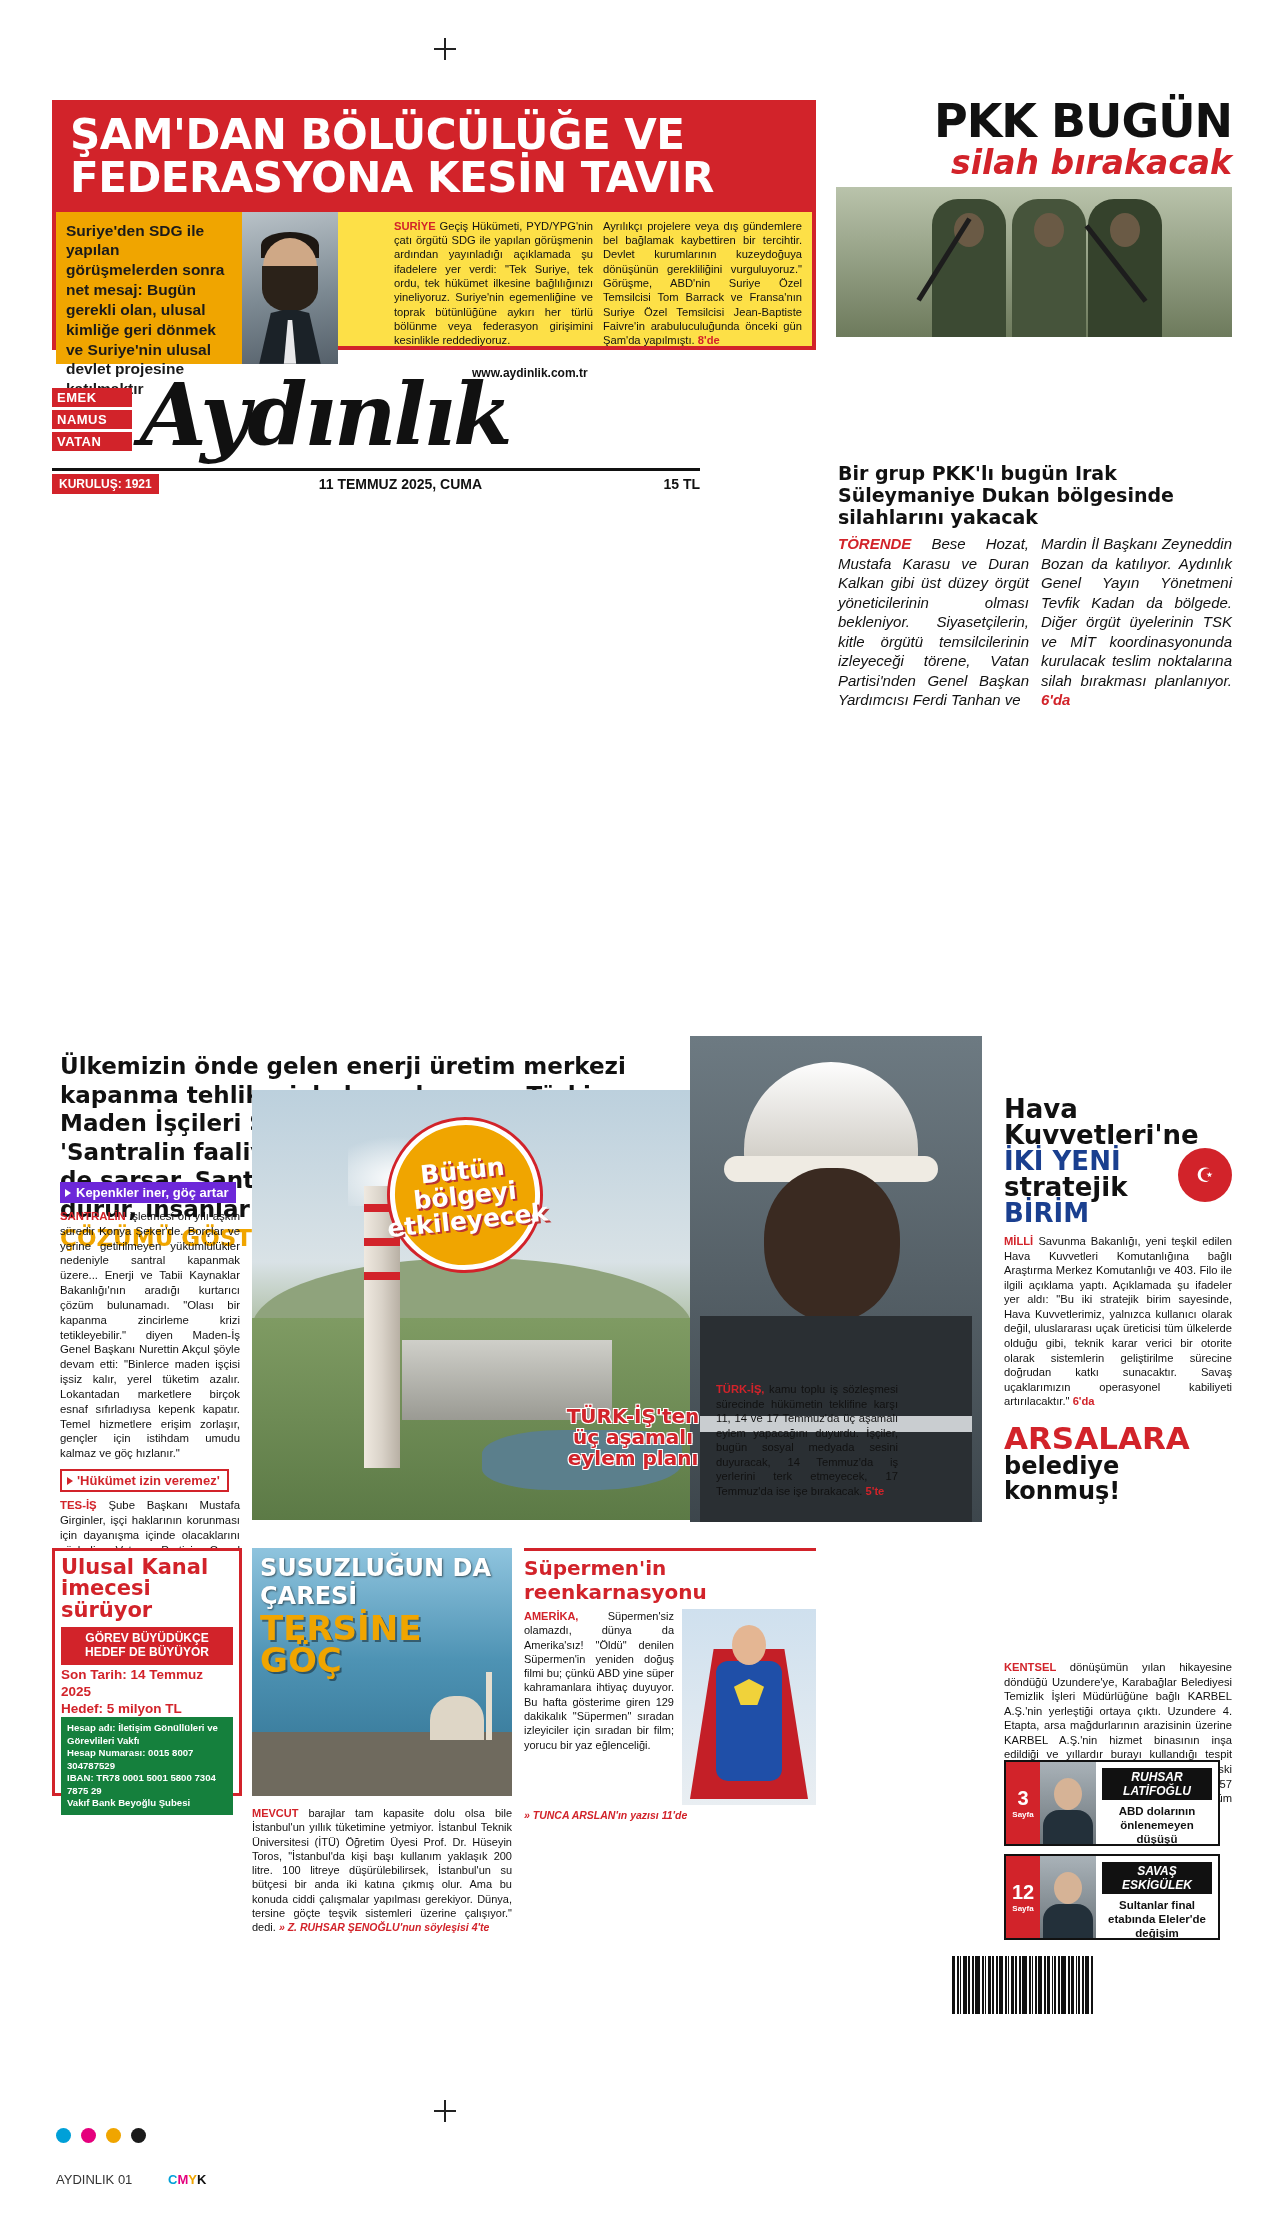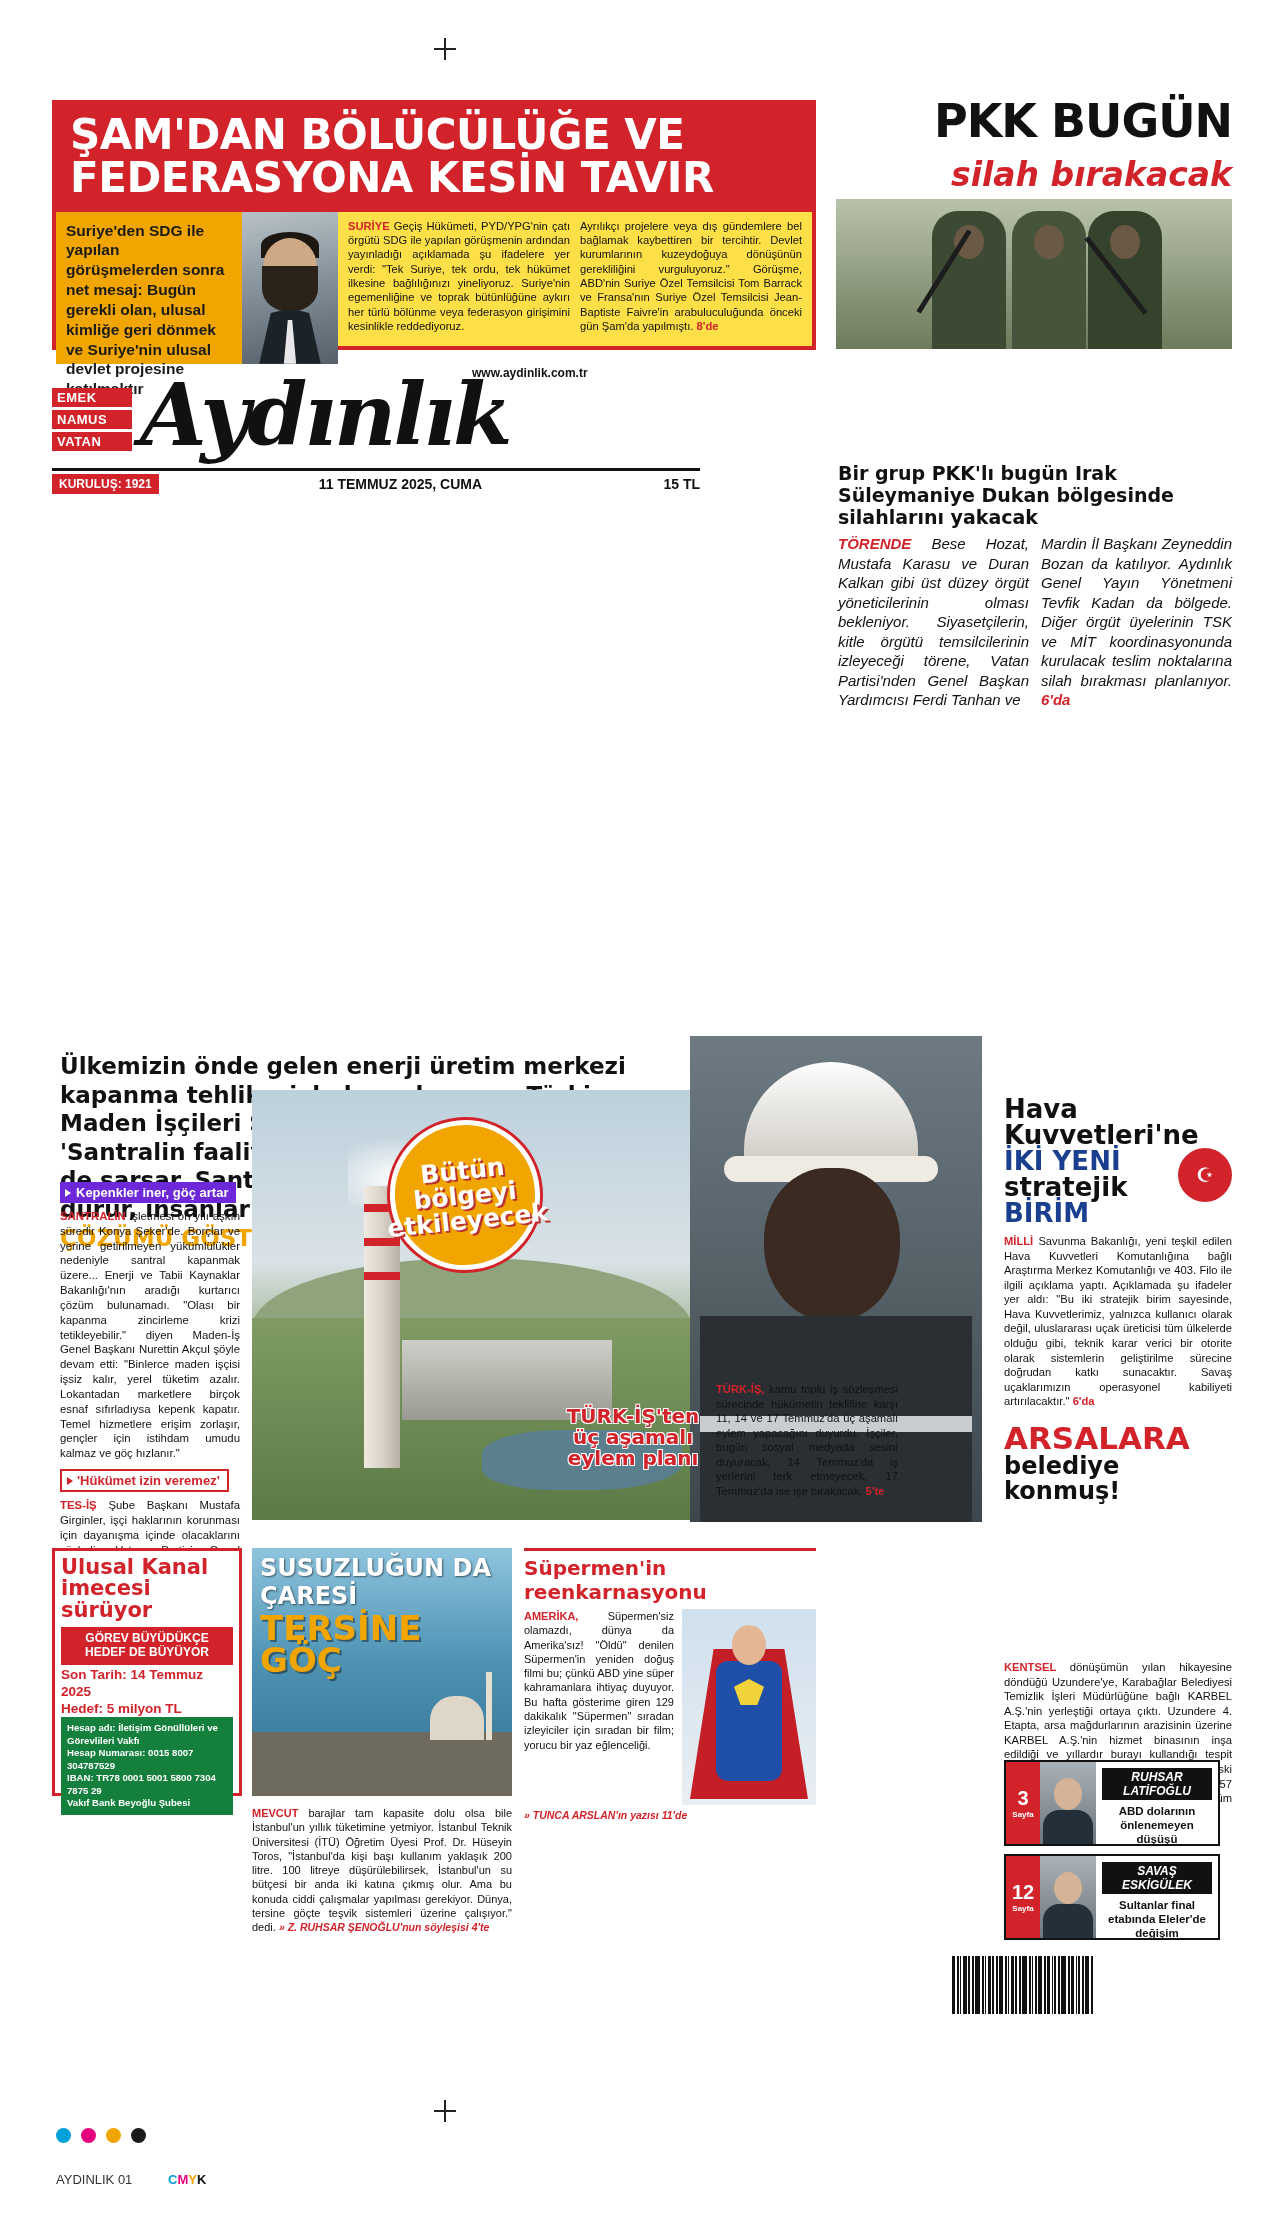--- a/index.html
+++ b/index.html
@@ -65,34 +65,34 @@
     width:96px; height:54px; background:#1b2228;
     clip-path:polygon(18% 100%,30% 6%,44% 0,56% 0,70% 6%,82% 100%);
   }
   .syria-photo .shirt {
     position:absolute; left:50%; bottom:0; transform:translateX(-50%);
     width:22px; height:44px; background:#e8e8ea;
     clip-path:polygon(40% 0,60% 0,78% 100%,22% 100%);
   }
   .syria-cols {
     flex:1; display:flex; gap:10px; padding:7px 10px 6px 10px;
-    font-size:11.2px; line-height:1.28; text-align:justify; color:#111;
+    font-size:11.2px; line-height:1.28; text-align:justify; color:#111;margin-left:46px;
   }
   .syria-cols .col { flex:1; }
   .syria-cols .col b.red { color:#d2232a; }
   .pageref { color:#d2232a; font-weight:bold; }
 
   .pkk-box { position:absolute; left:784px; top:0; width:396px; height:250px; }
   .pkk-t1 {
     font-family:"DejaVu Sans", sans-serif; font-weight:bold;
     font-size:46px; line-height:0.95; text-align:right; letter-spacing:-1px; color:#111;
   }
   .pkk-t2 {
     font-family:"DejaVu Sans", sans-serif; font-weight:bold; font-style:italic;
-    font-size:33px; line-height:1.0; text-align:right; color:#d2232a; margin-top:14px;
+    font-size:33px; line-height:1.0; text-align:right; color:#d2232a; margin-top:2px;
   }
   .pkk-photo {
     margin-top:8px; width:396px; height:150px; position:relative; overflow:hidden;
     background:linear-gradient(180deg,#8e9b7e 0%,#6f7d62 45%,#4d5742 100%);
   }
   .pkk-photo .sky { position:absolute; inset:0; background:linear-gradient(180deg,#b9c3ab,#6d7a5c); }
   .pkk-photo .fig {
     position:absolute; bottom:0; width:74px; height:138px; background:#3c4a33;
     border-radius:26px 26px 0 0;
   }

